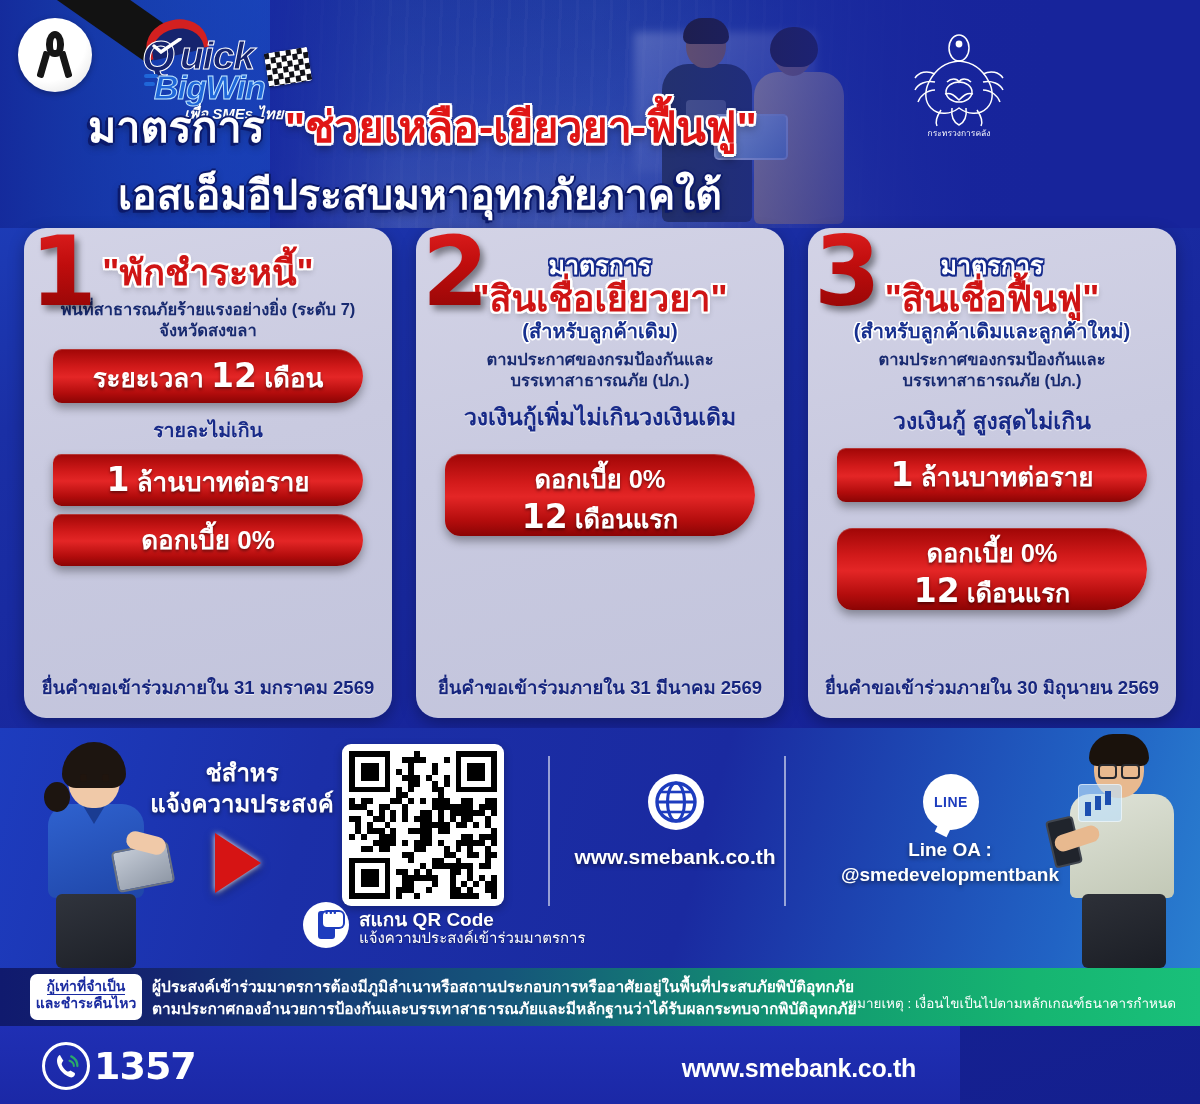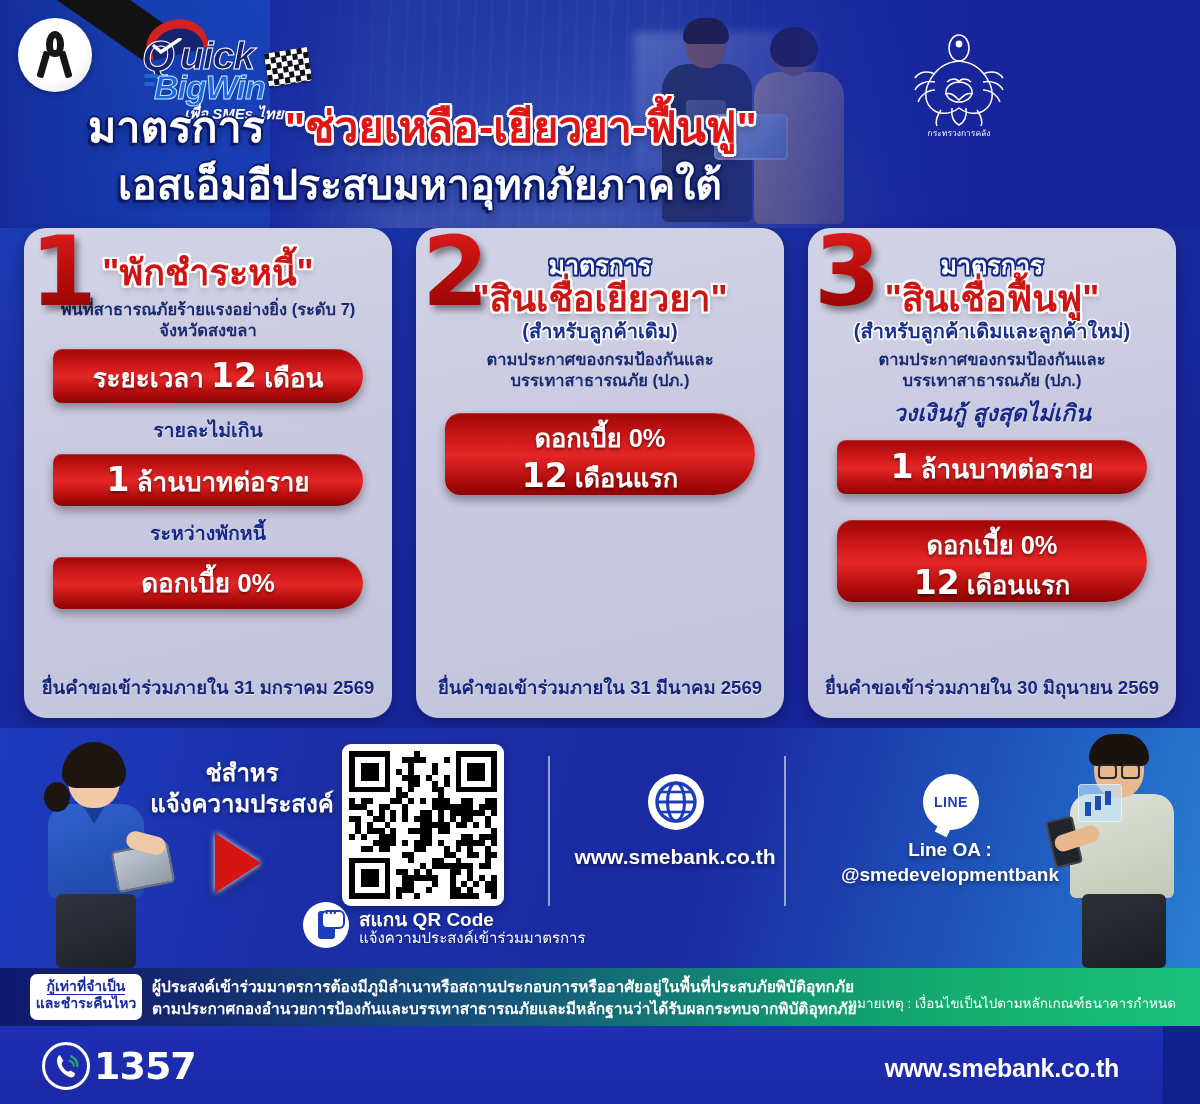--- a/index.html
+++ b/index.html
@@ -79,21 +79,21 @@
   .qbw-dash2 { position:absolute; left:4px; top:66px; width:11px; height:4px; background:#1f66d8; border-radius:2px; }
 
   
   .title-row1 { position:absolute; left:88px; top:106px; display:flex; align-items:baseline; gap:20px; z-index:5; }
   .t-white { font-size:43px; font-weight:bold; color:#ffffff; letter-spacing:0px; line-height:1;
     text-shadow: -2px 0 #0c1a6b, 2px 0 #0c1a6b, 0 -2px #0c1a6b, 0 2px #0c1a6b,
       -3px 3px 0 #0c1a6b, 0 4px 8px rgba(0,0,0,.45); }
   .t-red { font-size:43px; font-weight:bold; color:#e01515; letter-spacing:0px; line-height:1;
     text-shadow: -2.5px 0 #fff, 2.5px 0 #fff, 0 -2.5px #fff, 0 2.5px #fff,
       -2px 2px 0 #fff, 2px 2px 0 #fff, -2px -2px 0 #fff, 2px -2px 0 #fff, 0 5px 9px rgba(0,0,0,.5); }
-  .title-row2 { position:absolute; left:118px; top:165px; z-index:5;text-align:center; }
+  .title-row2 { position:absolute; left:118px; top:175px; z-index:5;text-align:center; }
   .t-white2 { font-size:41px; font-weight:bold; color:#ffffff; line-height:1;
     text-shadow: -2px 0 #0c1a6b, 2px 0 #0c1a6b, 0 -2px #0c1a6b, 0 2px #0c1a6b,
       -3px 3px 0 #0c1a6b, 0 4px 8px rgba(0,0,0,.45); }
 
   
   .garuda { position:absolute; left:905px; top:22px; width:108px; height:118px; }
   .garuda svg { width:100%; height:100%; }
   
   .smelogo { position:absolute; left:1062px; top:26px; width:110px; height:116px; background:#ffffff;
     border-radius:16px; box-shadow:0 2px 7px rgba(0,0,0,.26); overflow:hidden; }
@@ -121,21 +121,21 @@
       -1.6px 1.6px #152a8c,1.6px 1.6px #152a8c,-1.6px -1.6px #152a8c,1.6px -1.6px #152a8c; }
   .c-title { font-size:36px; font-weight:bold; color:#cf1414; line-height:1.1; margin-top:1px;
     text-shadow:-2.3px 0 #fff,2.3px 0 #fff,0 -2.3px #fff,0 2.3px #fff,
       -2px 2px 0 #fff,2px 2px 0 #fff,-2px -2px 0 #fff,2px -2px 0 #fff, 0 4px 6px rgba(0,0,0,.3); }
   .c-paren { font-size:20px; font-weight:bold; color:#17308f; line-height:1.15; margin-top:1px;
     text-shadow:-1.5px 0 #fff,1.5px 0 #fff,0 -1.5px #fff,0 1.5px #fff,
       -1.2px 1.2px #fff,1.2px 1.2px #fff,-1.2px -1.2px #fff,1.2px -1.2px #fff; }
   .c-note { font-size:16.5px; color:#182a70; line-height:1.28; margin-top:6px; font-weight:600; }
   .c-lead { font-size:23px; font-weight:bold; color:#182a88; line-height:1.2; margin-top:13px;
     text-align:center; text-shadow:0 1px 1px rgba(255,255,255,.9); }
-  .c-lead.tight { margin-top:9px;font-style:italic; }
+  .c-lead.tight { margin-top:17px; }
   .c-mini { font-size:19.5px; font-weight:bold; color:#182a88; text-align:center; margin-top:12px;
     text-shadow:0 1px 1px rgba(255,255,255,.85); }
 
   .pill { margin:8px auto 0; border-radius:13px 40px 40px 13px; color:#fff; text-align:center;
     font-weight:bold; position:relative;
     background: linear-gradient(180deg,#a00606 0%,#d21a1a 34%,#e42626 52%,#b20c0c 82%,#8b0404 100%);
     box-shadow: 0 5px 10px rgba(0,0,0,.35), inset 0 1px 0 rgba(255,255,255,.2); }
   .pill.p1 { width:310px; height:54px; line-height:54px; font-size:26px;
     text-shadow:0 2px 3px rgba(0,0,0,.45); }
   .pill.p2 { width:310px; height:52px; line-height:52px; font-size:26px;
@@ -228,21 +228,21 @@
   .badge { position:absolute; left:30px; top:6px; width:112px; height:46px; background:#ffffff;
     border-radius:7px; padding:3px 4px 0; text-align:center; }
   .badge .b1 { font-size:14px; font-weight:bold; color:#1a2ba0; line-height:1.15;
     border-bottom:1.5px solid #1a2ba0; display:inline-block; }
   .badge .b2 { font-size:14px; font-weight:bold; color:#1a2ba0; line-height:1.2; display:block; }
   .disc { position:absolute; left:152px; top:8px; font-size:15.5px; color:#ffffff; line-height:1.42;
     font-weight:600; }
   .note { position:absolute; right:24px; top:24px; font-size:13.5px; color:#ffffff; }
 
   
-  .botbar { position:absolute; left:0; top:1026px; width:1163px; height:78px;
+  .botbar { position:absolute; left:0; top:1026px; width:960px; height:78px;
     background: linear-gradient(180deg,#1f2fb4 0%,#1b28a6 100%); }
   .phone-wrap { position:absolute; left:42px; top:16px; display:flex; align-items:center; gap:4px; }
   .phone-ic { width:48px; height:48px; border-radius:50%; border:3px solid #ffffff; position:relative; }
   .phone-num { font-size:38px; font-weight:bold; color:#ffffff; letter-spacing:-1px;
     font-family:"DejaVu Sans", sans-serif; }
   .bot-web { position:absolute; right:44px; top:28px; font-size:25px; font-weight:bold; color:#ffffff;
     letter-spacing:-.3px; }
 </style>
 </head>
 <body>
@@ -330,35 +330,35 @@
       <div class="pill p1">
         <span>ระยะเวลา</span>
         <span class="big">12</span>
         <span>เดือน</span>
       </div>
       <div class="c-mini">รายละไม่เกิน</div>
       <div class="pill p2">
         <span class="big">1</span>
         <span>ล้านบาทต่อราย</span>
       </div>
-      <div class="c-mini">ระหว่างพักหนี้</div>
       <div class="pill p2">
         <span>ดอกเบี้ย 0%</span>
       </div>
       <div class="deadline">ยื่นคำขอเข้าร่วมภายใน 31 มกราคม 2569</div>
     </div>
 
     <div class="card">
       <div class="bignum">2</div>
       <div class="c-head">
         <div class="c-sub">มาตรการ</div>
         <div class="c-title">"สินเชื่อเยียวยา"</div>
         <div class="c-paren">(สำหรับลูกค้าเดิม)</div>
         <div class="c-note" style="white-space:pre-line">ตามประกาศของกรมป้องกันและ
 บรรเทาสาธารณภัย (ปภ.)</div>
+        <div class="c-lead">วงเงินกู้เพิ่มไม่เกินวงเงินเดิม</div>
       </div>
       <div class="pill wide2" style="margin-top:22px">
         <div>ดอกเบี้ย 0%</div>
         <div><span class="big">12</span>
           <span>เดือนแรก</span></div>
       </div>
       <div class="deadline">ยื่นคำขอเข้าร่วมภายใน 31 มีนาคม 2569</div>
     </div>
 
     <div class="card">

